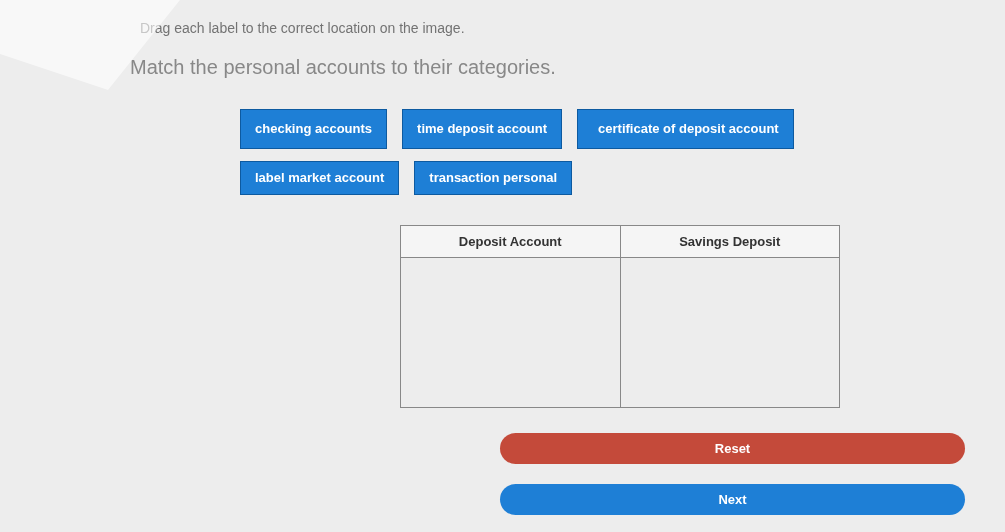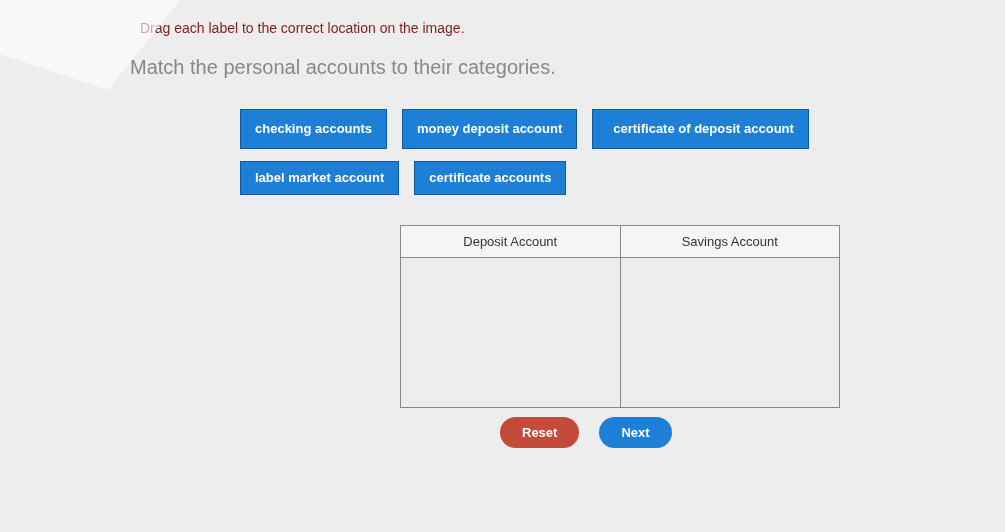--- a/index.html
+++ b/index.html
@@ -7,21 +7,21 @@
       font-family: Arial, Helvetica, sans-serif;
       background: #ededed;
       width: 1005px;
       height: 532px;
       padding: 20px 40px;
       color: #555;
       position: relative;
     }
     .instruction-1 {
       font-size: 14px;
-      color: #7f1d1d;
+      color: #737373;
       margin-left: 100px;
       margin-bottom: 20px;
     }
     .instruction-2 {
       font-size: 20px;
       color: #888;
       margin-left: 90px;
       margin-bottom: 30px;
     }
     .labels-area {
@@ -53,37 +53,38 @@
       padding-left: 20px;
     }
     .drop-table {
       margin-left: 360px;
       border-collapse: collapse;
       width: 440px;
     }
     .drop-table th {
       border: 1px solid #888;
       font-size: 13px;
-      font-weight: normal;
+      font-weight: bold;
       color: #333;
       background: #f5f5f5;
       text-align: center;
       height: 32px;
     }
     .drop-table td {
       border: 1px solid #888;
       height: 150px;
       width: 50%;
       vertical-align: top;
     }
     .buttons {
       margin-left: 460px;
-      margin-top: 9px;
+      margin-top: 25px;
       display: flex;
       gap: 20px;
+      flex-direction: column;
     }
     .btn {
       border: none;
       color: #fff;
       font-weight: bold;
       font-size: 13px;
       padding: 8px 22px;
       border-radius: 18px;
       cursor: pointer;
     }
@@ -104,34 +105,34 @@
 <body>
 
 <div class="glare"></div>
 
 <p class="instruction-1">Drag each label to the correct location on the image.</p>
 <p class="instruction-2">Match the personal accounts to their categories.</p>
 
 <div class="labels-area">
   <div class="label-row">
     <div class="drag-label">checking accounts</div>
-    <div class="drag-label">money deposit account</div>
+    <div class="drag-label">time deposit account</div>
     <div class="drag-label tall">certificate of deposit account</div>
   </div>
   <div class="label-row">
     <div class="drag-label">label market account</div>
-    <div class="drag-label">certificate accounts</div>
+    <div class="drag-label">transaction personal</div>
   </div>
 </div>
 
 <table class="drop-table">
   <thead>
     <tr>
       <th>Deposit Account</th>
-      <th>Savings Account</th>
+      <th>Savings Deposit</th>
     </tr>
   </thead>
   <tbody>
     <tr>
       <td></td>
       <td></td>
     </tr>
   </tbody>
 </table>
 

